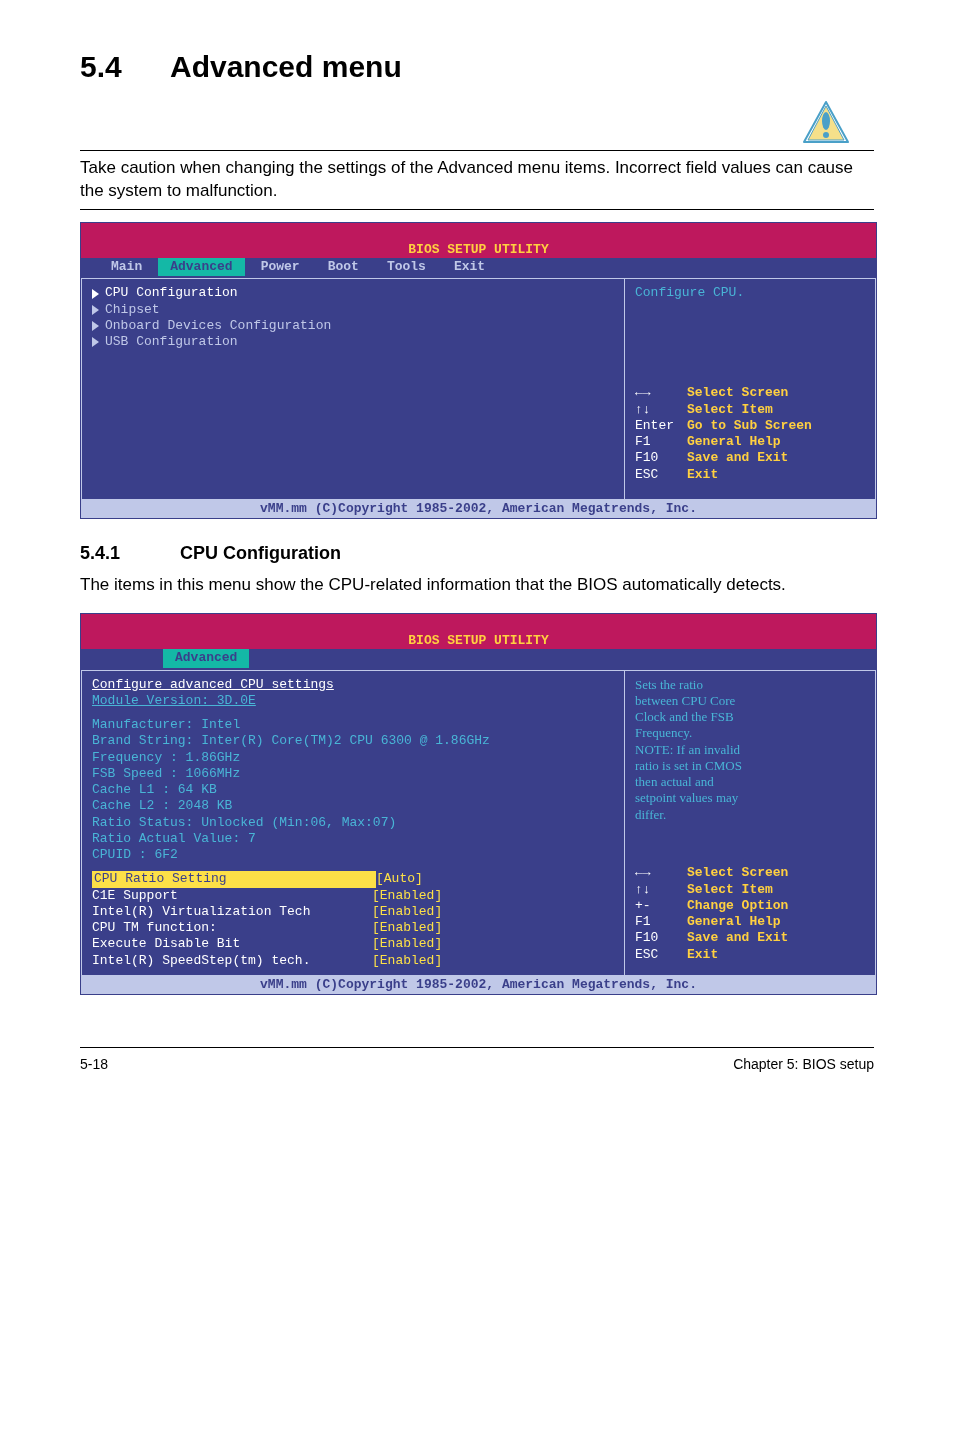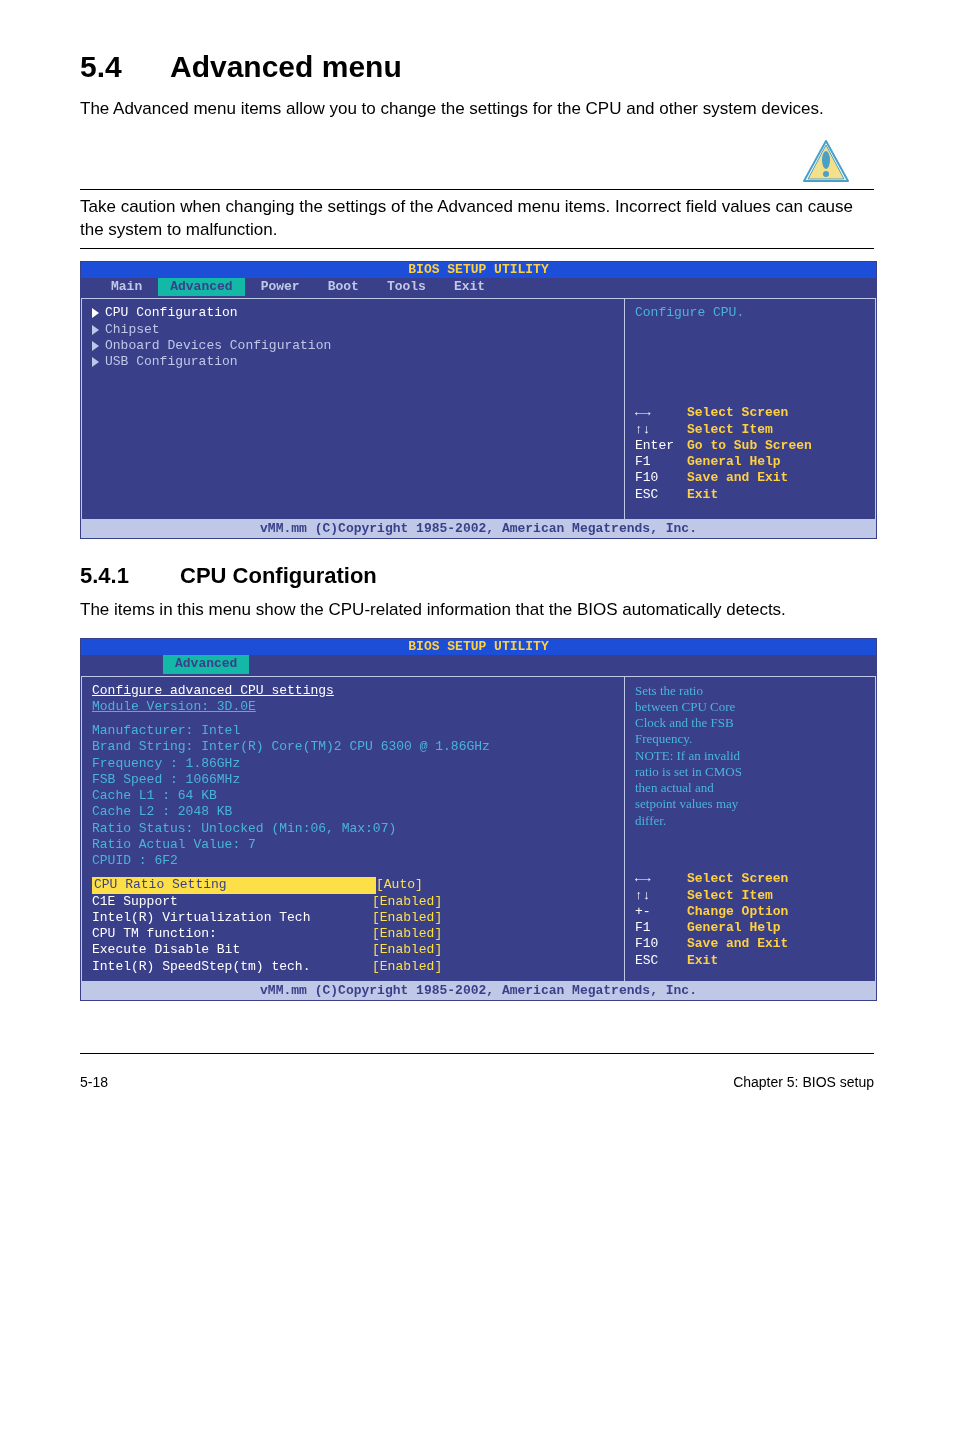--- a/index.html
+++ b/index.html
@@ -52,25 +52,25 @@
   
   .bios {
     width: 795px;
     margin: 0 auto 24px auto;
     font-family: "Courier New", monospace;
     font-size: 13px;
     line-height: 1.25;
     border: 1px solid #3a3f8a;
   }
   .bios-header {
-    background: #1d4ed8;
+    background: #be185d;
     color: #ffd040;
     font-weight: bold;
     text-align: center;
-    padding: 0 0 0 0;
+    padding: 19px 0 0 0;
   }
   .bios-tabs {
     background: #3a3f8a;
     display: flex;
     padding: 0 18px 2px 18px;
     gap: 4px;
   }
   .bios-tab {
     color: #c0c8e8;
     padding: 1px 12px;
@@ -132,45 +132,44 @@
     display: block;
     width: fit-content;
   }
   .cpu-line { color: #49b5d6; }
   .cpu-option-row { display: flex; }
   .cpu-opt-label { color: #fff; width: 280px; }
   .cpu-opt-label.sel { background: #fde047; color: #3a3f8a; padding: 0 2px; }
   .cpu-opt-val { color: #fde047; }
 
   h2.sub-title {
-    font-size: 22px;
+    font-size: 18px;
     font-weight: bold;
     margin: 16px 0 10px 0;
   }
   .sub-num { display: inline-block; width: 100px; }
 
   .page-footer {
     border-top: 1px solid #000;
     margin-top: 52px;
-    padding-top: 20px;
+    padding-top: 8px;
     display: flex;
     justify-content: space-between;
     font-size: 14px;
   }
 </style>
 </head>
 <body>
 
 <div class="page">
 
   <h1 class="section-title">
     <span class="num">5.4</span><span>Advanced menu</span>
   </h1>
 
-  <p class="body-text">The Advanced menu items allow you to change the settings for the CPU and other system devices.</p>
 
   <div class="note-row">
     <div class="note-icon">
       <svg viewBox="0 0 48 48" width="48" height="48">
         <polygon points="24,4 46,44 2,44" fill="none" stroke="#4aa0c8" stroke-width="2" stroke-linejoin="round"></polygon>
         <polygon points="24,8 42,42 6,42" fill="#f5e08a" stroke="#4aa0c8" stroke-width="1"></polygon>
         <ellipse cx="24" cy="23" rx="4" ry="9" fill="#4aa0c8"></ellipse>
         <circle cx="24" cy="37" r="3" fill="#4aa0c8"></circle>
       </svg>
     </div>

